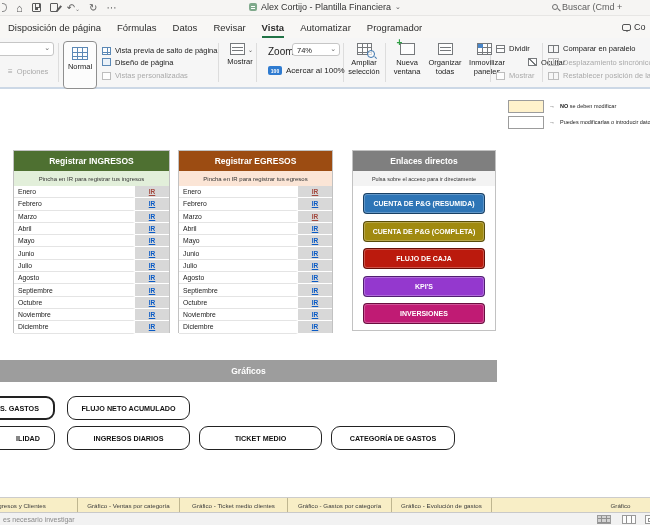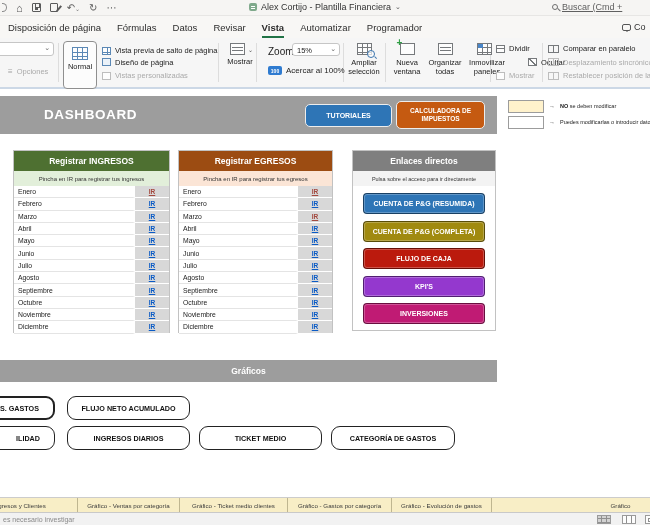--- a/index.html
+++ b/index.html
@@ -13,21 +13,21 @@
   .tb-icons { position:absolute; left:2px; top:0; height:15px; display:flex; align-items:center; gap:9px; color:#5a5a5a; font-size:10px; }
   .half-circle { width:5px; height:9px; border:1.2px solid #8a8a8a; border-left:none; border-radius:0 5px 5px 0; }
   .flp { width:9px; height:9px; border:1.2px solid #5a5a5a; border-radius:1px; position:relative; }
   .flp::before { content:""; position:absolute; left:2px; top:0; width:3.5px; height:2.5px; border:1px solid #5a5a5a; border-top:none; }
   .flp::after  { content:""; position:absolute; left:2px; bottom:1px; width:3.5px; height:2.5px; background:#5a5a5a; }
   .pgp { width:8px; height:9px; border:1.2px solid #5a5a5a; border-radius:1px; position:relative; }
   .pgp::after { content:""; position:absolute; right:-3px; bottom:-1px; width:2px; height:7px; background:#5a5a5a; transform:rotate(40deg); }
   .tb-title { position:absolute; left:50%; top:2px; transform:translateX(-50%); display:flex; align-items:center; gap:4px; font-size:9px; color:#333; white-space:nowrap; }
   .doc-ic { width:8px; height:8px; border-radius:2px; background:#7fa98b; position:relative; }
   .doc-ic::after { content:""; position:absolute; left:2px; top:3px; width:4px; height:1px; background:#fff; box-shadow:0 2px 0 #fff; }
-  .tb-search { position:absolute; left:552px; top:2px; width:98px; display:flex; align-items:center; gap:4px; font-size:9px; color:#606060; white-space:nowrap; overflow:hidden;text-decoration:underline; }
+  .tb-search { position:absolute; left:552px; top:2px; width:98px; display:flex; align-items:center; gap:4px; font-size:9px; color:#606060; white-space:nowrap; overflow:hidden; }
   .mag { width:6px; height:6px; border:1.2px solid #707070; border-radius:50%; position:relative; flex:0 0 auto; }
   .mag::after { content:""; position:absolute; width:3.5px; height:1.2px; background:#707070; right:-3px; bottom:-1.5px; transform:rotate(45deg); }
 
   
   .menubar { left:0; top:16px; width:650px; height:22px; background:#f8f7f5; display:flex; align-items:flex-end; gap:16px; padding-left:8px; font-size:9.5px; color:#2d2d2d; }
   .mtab { padding-bottom:5px; white-space:nowrap; }
   .mtab.active { font-weight:bold; border-bottom:2px solid var(--active-tab-underline,#217346); padding-bottom:3px; }
   .comments { position:absolute; right:0; top:22px; width:28px; display:flex; align-items:center; gap:3px; font-size:9px; color:#333; overflow:hidden; }
   .bubble { width:9px; height:7px; border:1.1px solid #555; border-radius:2px; position:relative; flex:0 0 auto; }
   .bubble::after { content:""; position:absolute; left:1.5px; bottom:-4px; border:2px solid transparent; border-top-color:#555; }
@@ -195,21 +195,21 @@
         <span class="gicon lines-h" style="display:block;width:15px;height:12px;"></span>
         <span style="position:absolute;right:-3px;top:3px;font-size:6px;color:#555;">⌄</span>
       </div>
       <div class="cap">Mostrar</div>
     </div>
 
     <div class="rrow" style="left:268px;top:8px;font-size:10px;">
         <span>Zoom</span>
       </div>
     <div class="sel" style="position:absolute;left:292px;top:5px;width:48px;height:13px;">
-      <span style="position:absolute;left:4px;top:2px;font-size:7.5px;">15%</span>
+      <span style="position:absolute;left:4px;top:2px;font-size:7.5px;">74%</span>
       <span class="chev">⌄</span>
     </div>
     <div class="rrow" style="left:268px;top:28px;">
       <span class="zoom-badge">100</span>
       <span style="font-size:8px;">Acercar al 100%</span>
     </div>
 
     <div class="rbtn" style="left:344px;top:4px;width:40px;">
       <div style="position:relative;width:15px;margin:1px auto 4px auto;">
         <span class="gicon grid-bg" style="display:block;width:15px;height:12px;"></span>
@@ -258,25 +258,20 @@
     <div class="rrow" style="left:548px;top:19.5px;">
       <span class="dbl dis"></span>
       <span class="rgray">Desplazamiento sincrónico</span>
     </div>
     <div class="rrow" style="left:548px;top:33px;">
       <span class="dbl dis"></span>
       <span class="rgray">Restablecer posición de la ve</span>
     </div>
   </div>
 
-  <div class="abs banner banner1">
-    <span class="dash-title">DASHBOARD</span>
-    <div class="hbtn tut" style="background: rgb(46, 117, 182);">TUTORIALES</div>
-    <div class="hbtn calc" style="background: rgb(197, 90, 17);">CALCULADORA DE IMPUESTOS</div>
-  </div>
 
   <div class="abs legend" id="legend">
       <div class="lg-row">
         <span class="lg-sw" style="background: rgb(255, 242, 204);"></span>
         <span class="lg-arrow">→</span>
         <span class="lg-txt"><b>NO</b> se deben modificar</span>
       </div>
       <div class="lg-row">
         <span class="lg-sw" style="background: rgb(255, 255, 255);"></span>
         <span class="lg-arrow">→</span>

